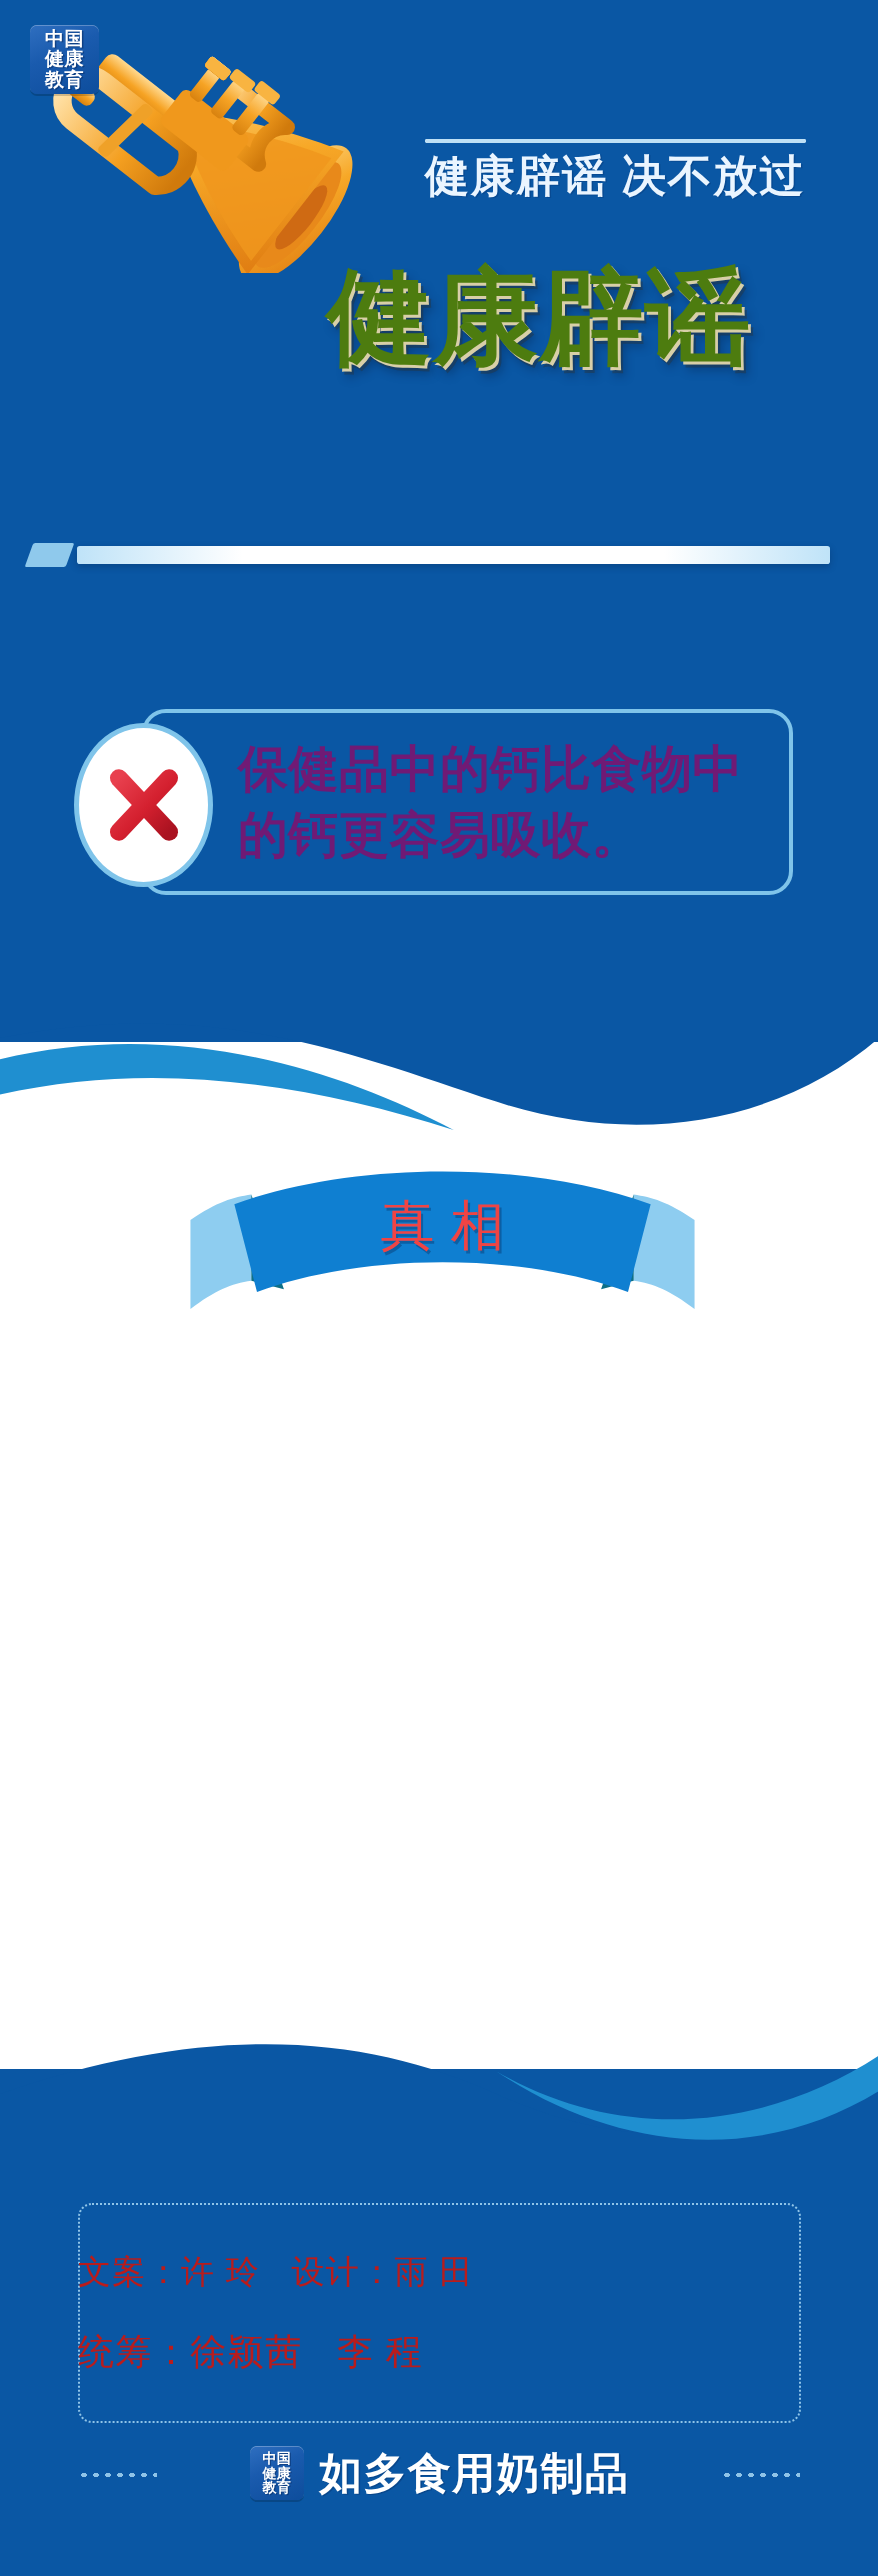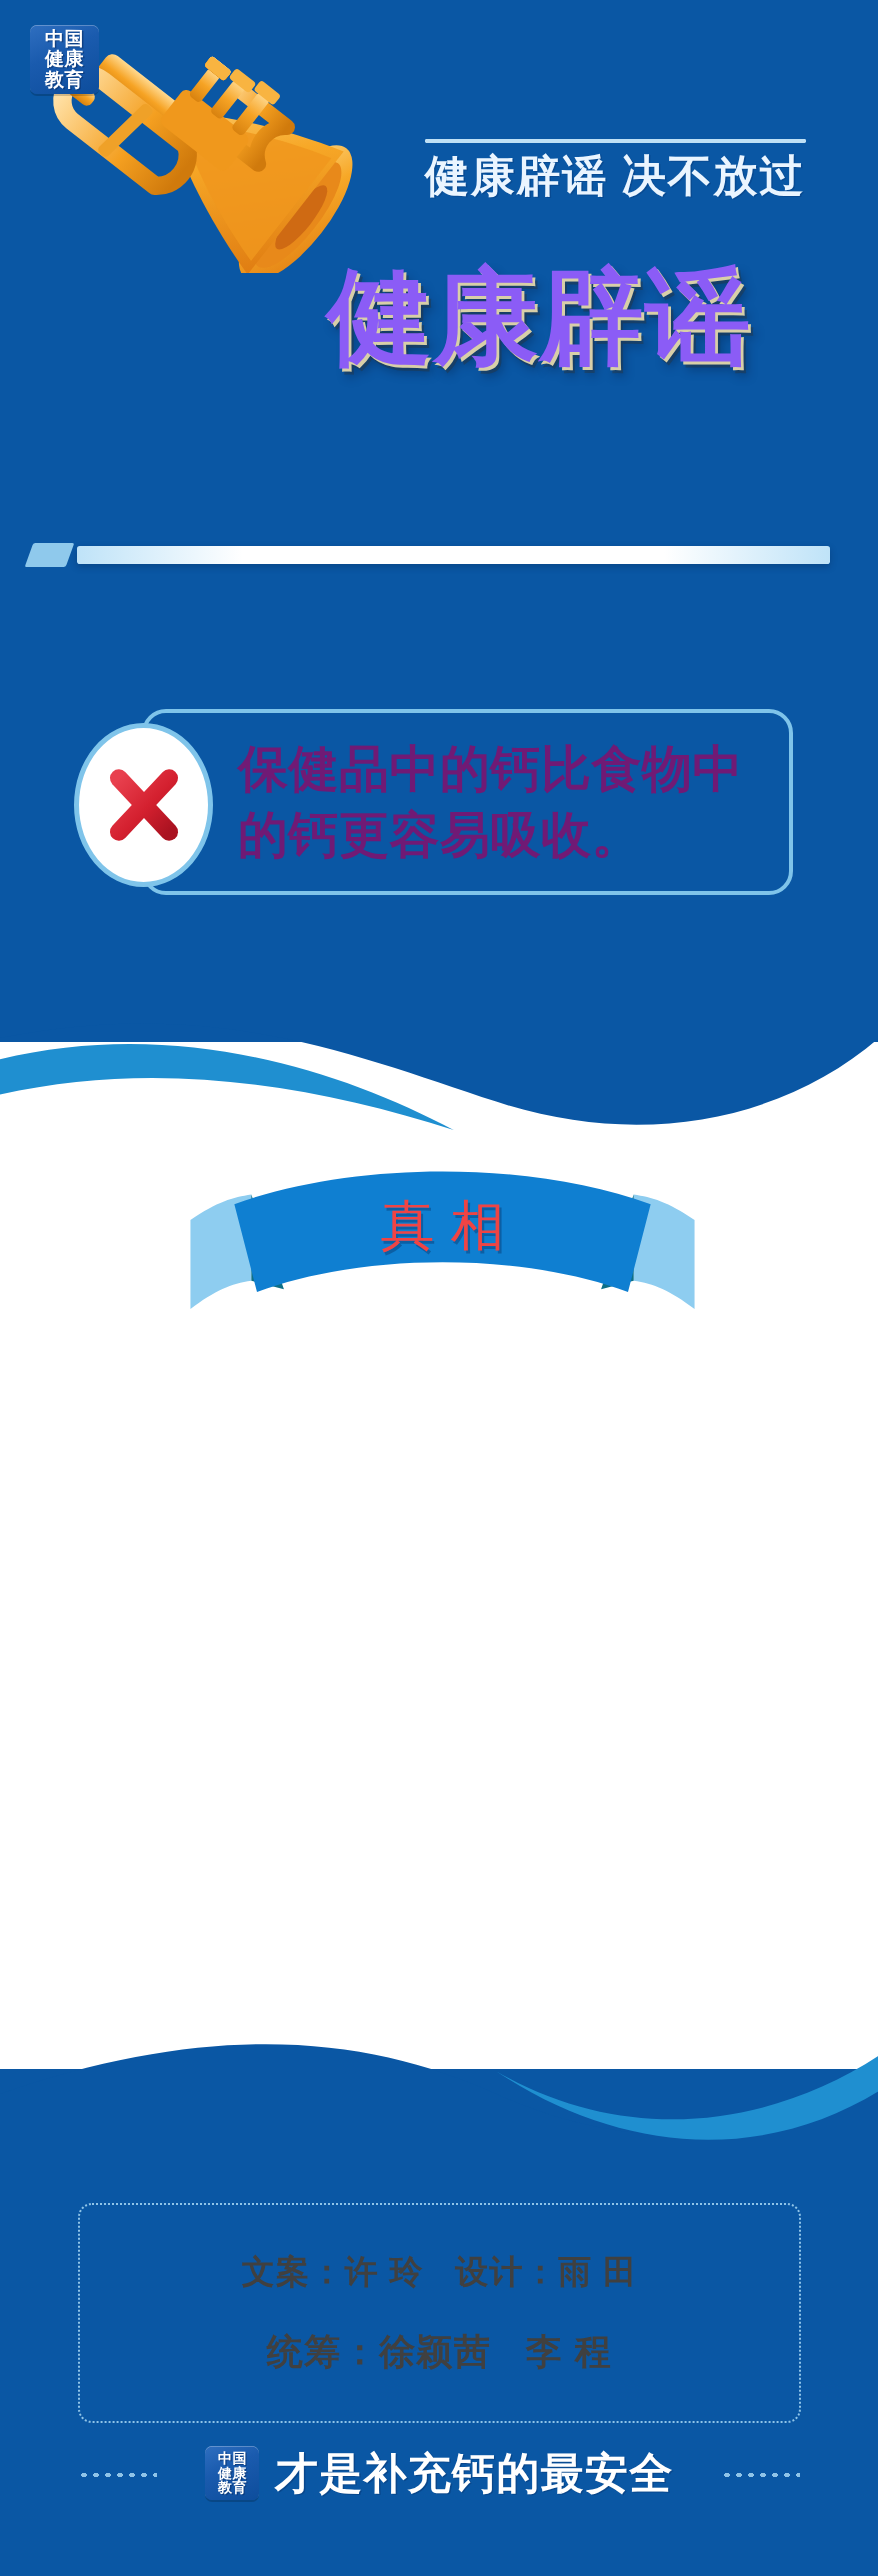--- a/index.html
+++ b/index.html
@@ -105,21 +105,21 @@
   
   .title-line1{
     position:absolute;
     left:327px; top:264px;
     z-index:7;
     font-size:105px;
     font-weight:bold;
     line-height:1;
     letter-spacing:.01em;
     white-space:nowrap;
-    color:#8b5cf6;
+    color:#4d7c0f;
     text-shadow:
        2.8px 2.8px 0 #d8cfa8,
        5px 5.7px 0 rgba(60,40,10,.28),
       7px 8.5px 10px rgba(0,30,70,.35);
   }
   .title-line2{
     position:absolute;
     left:325px; top:391px;
     z-index:7;
     font-size:132px;
@@ -229,25 +229,24 @@
     width:723px; height:220px;
     box-sizing:border-box;
     border:2.8px dotted #8fc4e8;
     border-radius:14px;
     z-index:6;
   }
   .credit-line{
     position:absolute;
     width:723px;
     left:78px;
-    text-align:center;
-    color:#404040;
+    color:#b91c1c;
     z-index:7;
     white-space:pre;
-    font-weight:bold;
+    font-weight:normal;
     letter-spacing:.04em;
   }
   #credit-line-1{ top:2250px; font-size:33px; }
   #credit-line-2{ top:2328px; font-size:36px; }
 
   .footer-org{
     position:absolute;
     left:0; top:2446px;
     width:879px;
     z-index:7;
@@ -405,17 +404,17 @@
 
   <div class="footer-dots-l"></div>
   <div class="footer-dots-r"></div>
 
   <div class="footer-org">
     <div class="logo-badge" id="footer-logo">
       <div class="lrow">中国</div>
       <div class="lrow">健康</div>
       <div class="lrow">教育</div>
     </div>
-    <div class="org-name">才是补充钙的最安全</div>
+    <div class="org-name">如多食用奶制品</div>
   </div>
 
 </div>
 
 
 </body></html>

